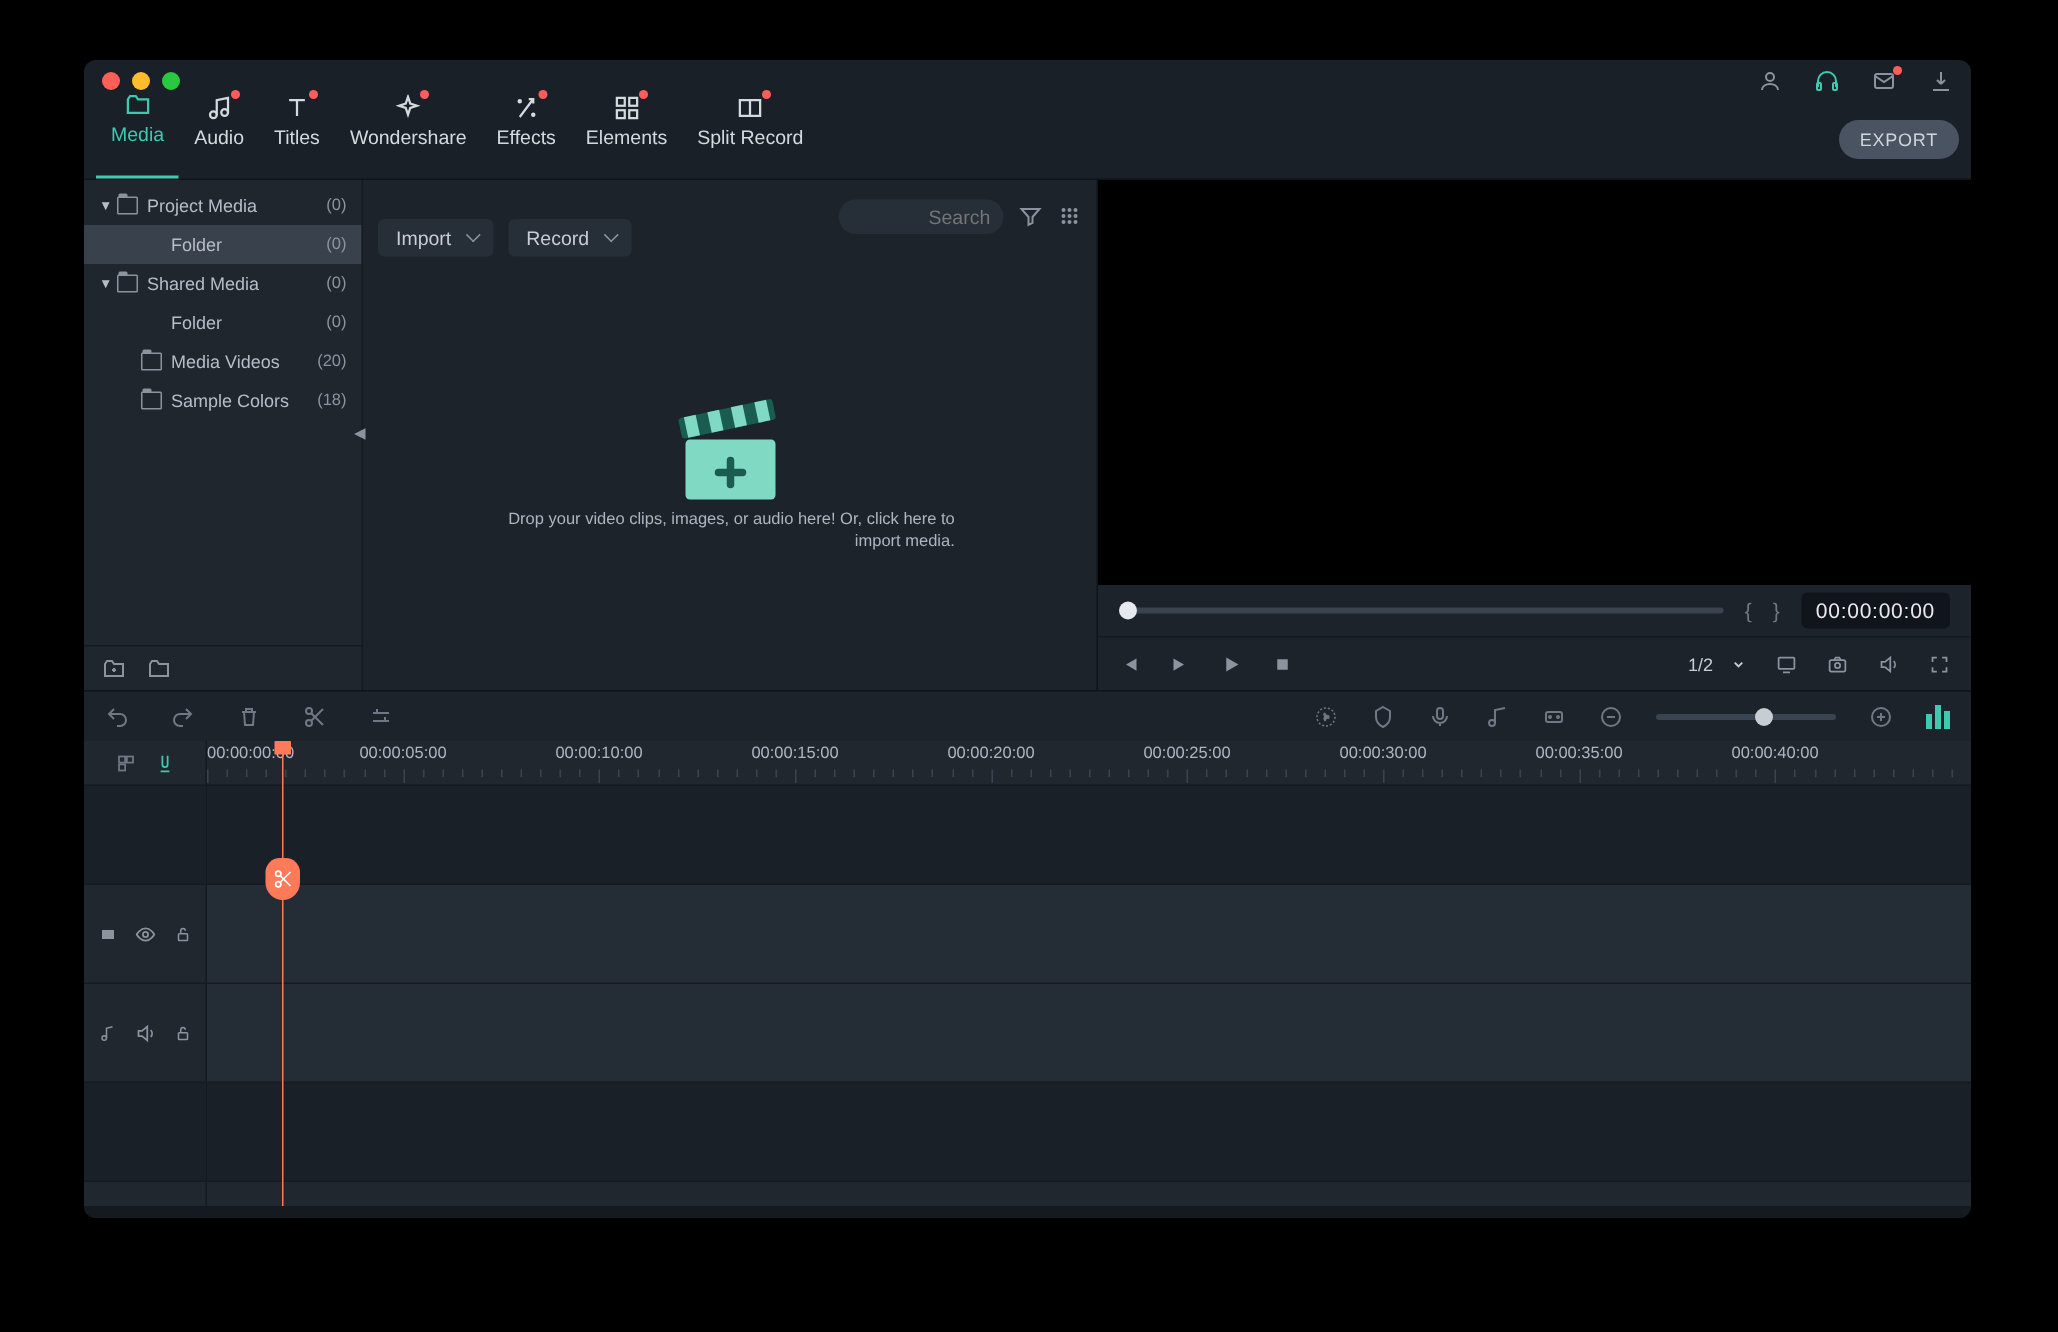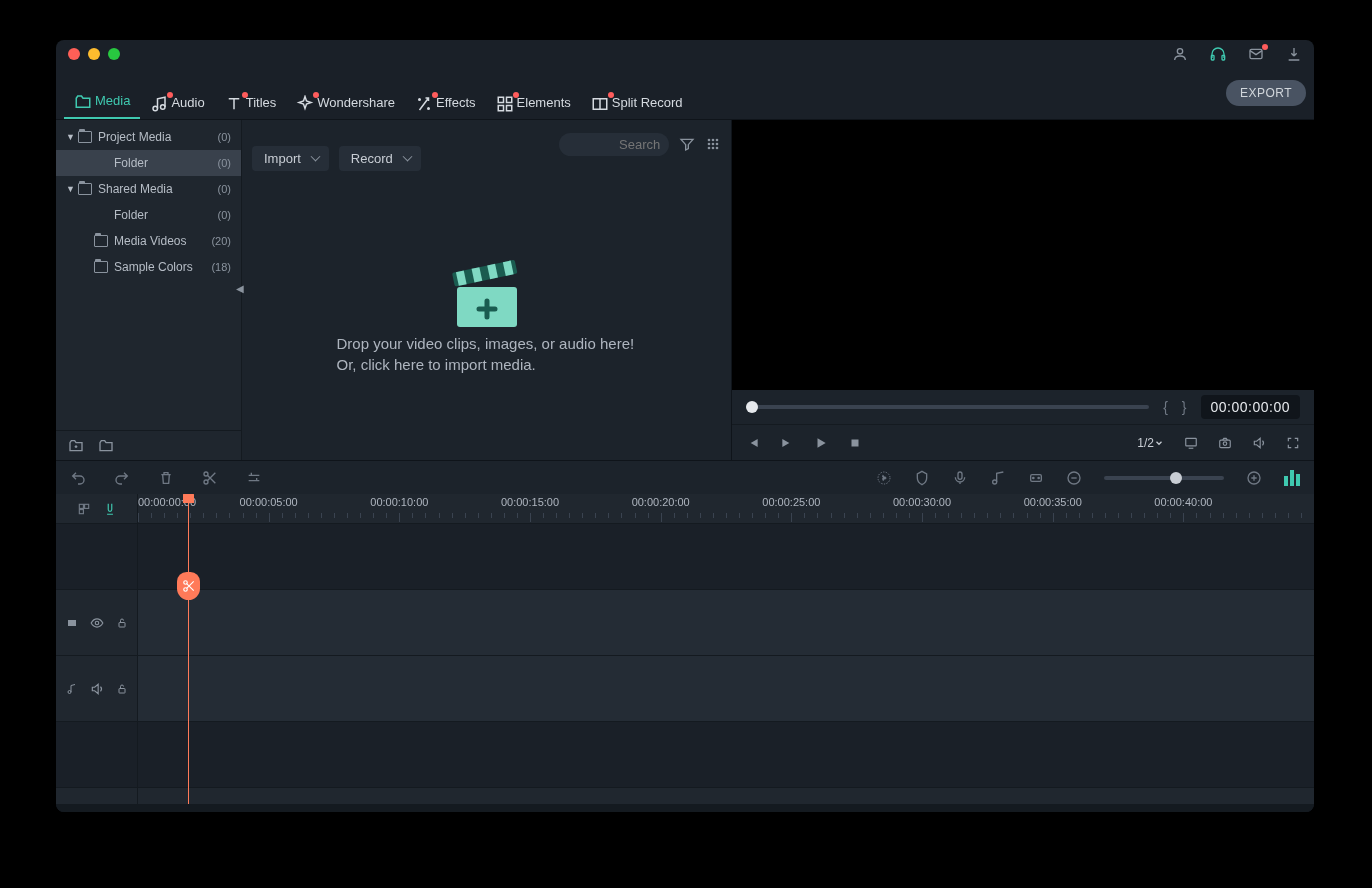--- a/index.html
+++ b/index.html
@@ -9,21 +9,21 @@
 .traffic { display: flex; gap: 8px; }
 .tl { width: 12px; height: 12px; border-radius: 50%; }
 .tl.r { background: #ff5f57; } .tl.y { background: #febc2e; } .tl.g { background: #28c840; }
 .title { position: absolute; left: 0; right: 0; text-align: center; color: #c8cdd4; font-size: 13px; }
 .titlebar-right { position: absolute; right: 12px; display: flex; gap: 22px; align-items: center; }
 .titlebar-right .ico { width: 16px; height: 16px; color: #8a939e; cursor: pointer; position: relative; }
 .titlebar-right .ico.teal { color: #3fc9b0; }
 .dot-red { position: absolute; top: -2px; right: -4px; width: 6px; height: 6px; background: #ff5c5c; border-radius: 50%; }
 
 .toolbar { height: 52px; display: flex; align-items: flex-end; padding: 0 8px; border-bottom: 1px solid #0f141a; position: relative; }
-.tool-tab { display: flex; flex-direction: row; padding: 4px 10px 6px; color: #d5dae0; font-size: 13px; cursor: pointer; gap: 3px; position: relative; }
+.tool-tab { display: flex; flex-direction: column; align-items: center; padding: 4px 10px 20px; color: #d5dae0; font-size: 13px; cursor: pointer; gap: 3px; position: relative; }
 .tool-tab.active { color: #3fc9b0; border-bottom: 2px solid #3fc9b0; }
 .tool-tab .ticon { width: 18px; height: 18px; position: relative; }
 .tool-tab .ticon .dot-red { top: -3px; right: -5px; }
 .export-btn { position: absolute; right: 8px; top: 12px; background: #495362; color: #d1d6db; font-size: 12px; padding: 6px 14px; border-radius: 14px; cursor: pointer; letter-spacing: 0.5px; }
 
 .mid { display: flex; height: 340px; }
 .sidebar { width: 186px; background: #1f262e; display: flex; flex-direction: column; border-right: 1px solid #141a20; }
 .side-list { flex: 1; overflow: auto; padding-top: 4px; }
 .side-item { display: flex; align-items: center; padding: 6px 10px; color: #b6bdc6; font-size: 12px; cursor: pointer; position: relative; }
 .side-item .caret { width: 8px; margin-right: 4px; font-size: 9px; }
@@ -36,33 +36,33 @@
 .side-foot { height: 30px; border-top: 1px solid #141a20; display: flex; align-items: center; padding: 0 12px; gap: 14px; color: #8a939e; }
 
 .browser { flex: 1; background: #1c232b; display: flex; flex-direction: column; position: relative; border-right: 1px solid #0f141a; }
 .browser-bar { height: 48px; display: flex; align-items: center; padding: 0 10px; gap: 10px; }
 .dd { background: #262e38; color: #c8cdd4; font-size: 13px; padding: 5px 28px 5px 12px; border-radius: 4px; position: relative; cursor: pointer; margin-top: 28px; }
 .dd::after { content:""; position:absolute; right:10px; top:50%; width:6px; height:6px; border-right:1px solid #8a939e; border-bottom:1px solid #8a939e; transform: translateY(-70%) rotate(45deg); }
 .search { margin-left: auto; display: flex; align-items: center; background: #262e38; border-radius: 14px; padding: 4px 12px; gap: 8px; width: 110px; }
 .search input { background: transparent; border: none; outline: none; color: #c8cdd4; font-size: 13px; width: 70px; margin-left: 40px; }
 .bb-ico { width: 16px; height: 16px; color: #8a939e; cursor: pointer; }
 .dropzone { flex: 1; display: flex; flex-direction: column; align-items: center; justify-content: center; padding: 20px; }
-.dz-text { color: #aeb5bf; font-size: 15px; text-align: left; max-width: 300px; line-height: 1.4; }
+.dz-text { color: #aeb5bf; font-size: 11px; text-align: right; max-width: 300px; line-height: 1.4; }
 
 .preview { width: 582px; background: #000; display: flex; flex-direction: column; }
 .preview-canvas { flex: 1; background: #000; }
 .preview-scrub { height: 34px; background: #1c232b; display: flex; align-items: center; padding: 0 14px; gap: 14px; }
 .scrub-track { flex: 1; height: 4px; background: #3a4350; border-radius: 2px; position: relative; }
 .scrub-thumb { position: absolute; left: 0; top: -4px; width: 12px; height: 12px; background: #e6e9ed; border-radius: 50%; }
 .brace { color: #6f7884; font-size: 14px; }
 .tc { background: #10151b; color: #e6e9ed; font-size: 14px; padding: 4px 10px; border-radius: 4px; font-variant-numeric: tabular-nums; letter-spacing: 0.5px; }
 .preview-ctrl { height: 36px; background: #1c232b; display: flex; align-items: center; padding: 0 14px; gap: 20px; border-top: 1px solid #141a20; }
 .pc-ico { width: 14px; height: 14px; color: #8a939e; cursor: pointer; }
 .preview-ctrl .spacer { flex: 1; }
-.ratio { color: #c8cdd4; font-size: 12px; display: flex; align-items: center; gap: 0; }
+.ratio { color: #c8cdd4; font-size: 12px; display: flex; align-items: center; gap: 12px; }
 
 .tl-toolbar { height: 34px; background: #1c232b; display: flex; align-items: center; padding: 0 14px; gap: 28px; border-top: 1px solid #0f141a; }
 .tl-ico { width: 16px; height: 16px; color: #6f7884; cursor: pointer; }
 .tl-toolbar .right { margin-left: auto; display: flex; align-items: center; gap: 22px; }
 .zoom { width: 120px; height: 4px; background: #3a4350; border-radius: 2px; position: relative; }
 .zoom-thumb { position: absolute; top: -4px; width: 12px; height: 12px; background: #c8cdd4; border-radius: 50%; left: 55%; }
 .mixer { display: flex; gap: 2px; }
 .mixer span { width: 4px; background: #3fc9b0; }
 .mixer span:nth-child(1){height:10px} .mixer span:nth-child(2){height:16px} .mixer span:nth-child(3){height:12px}
 

